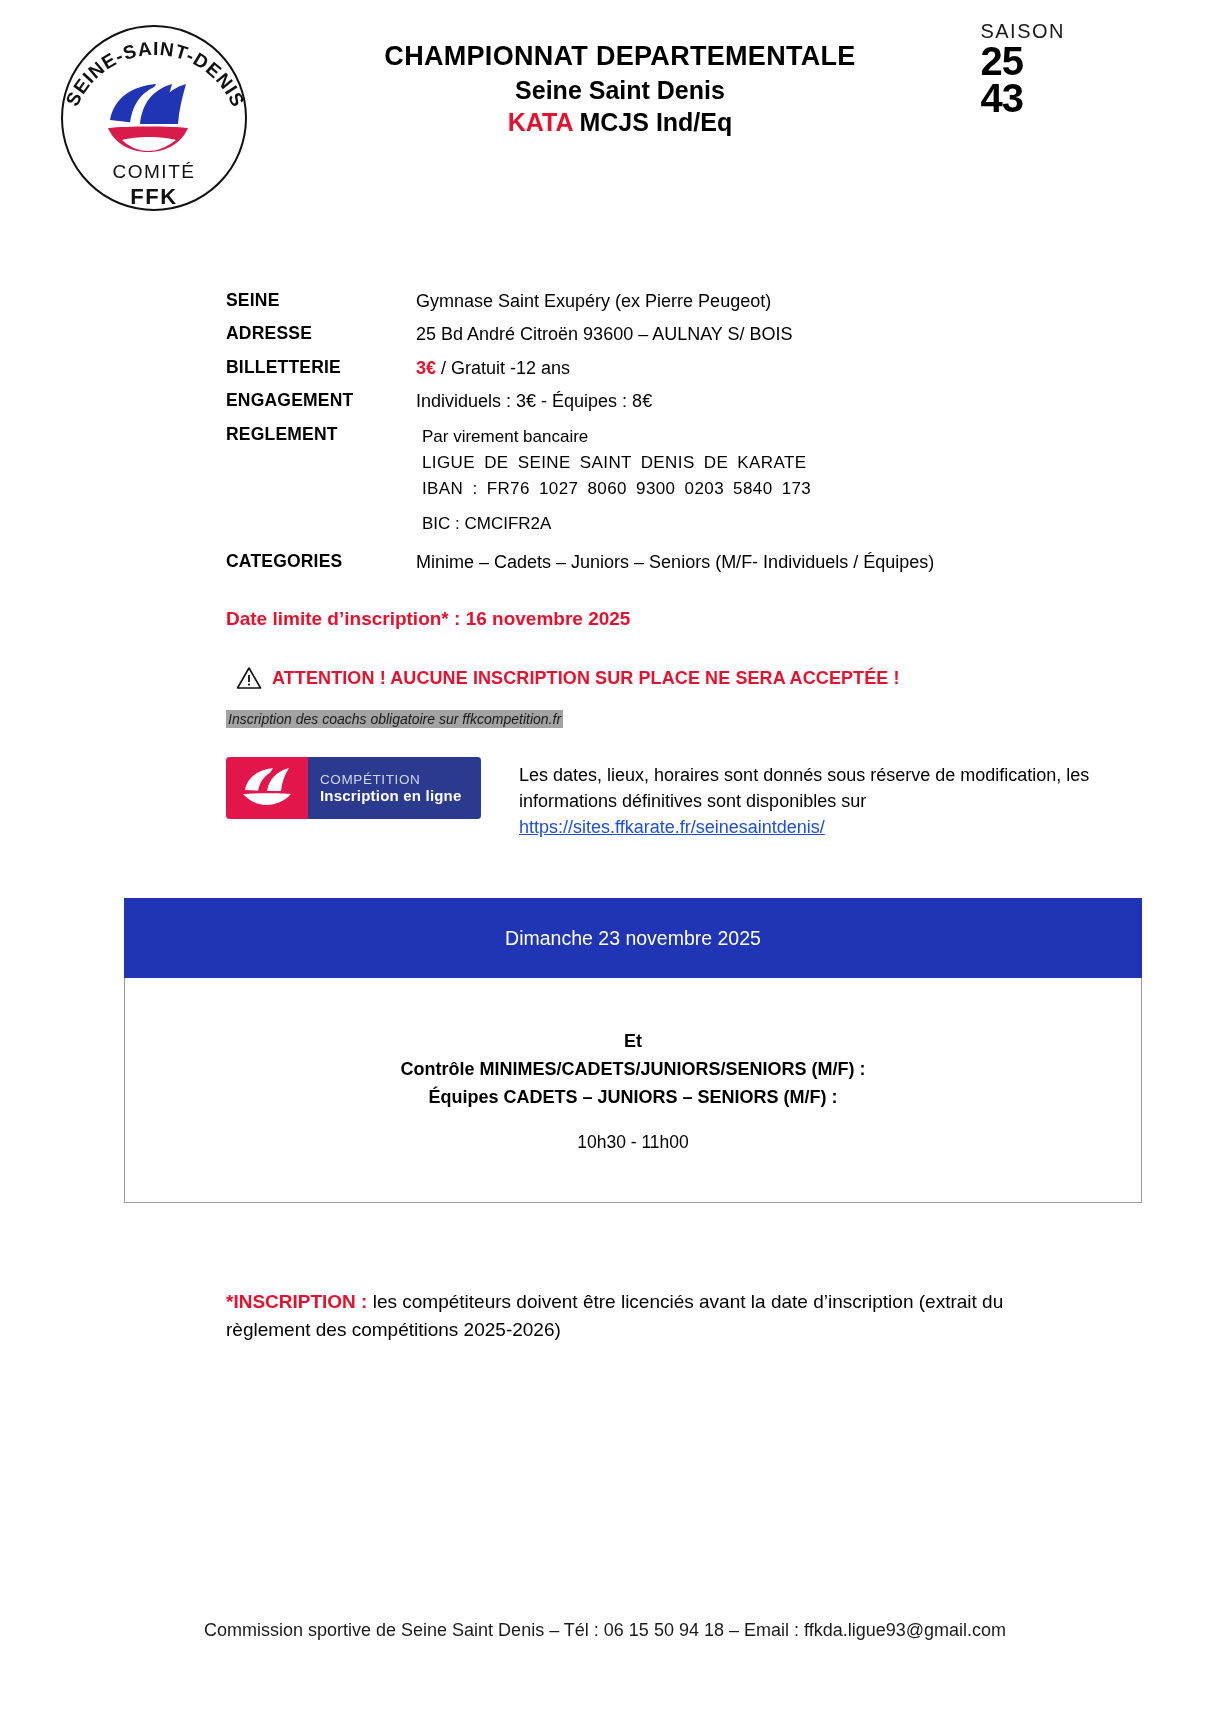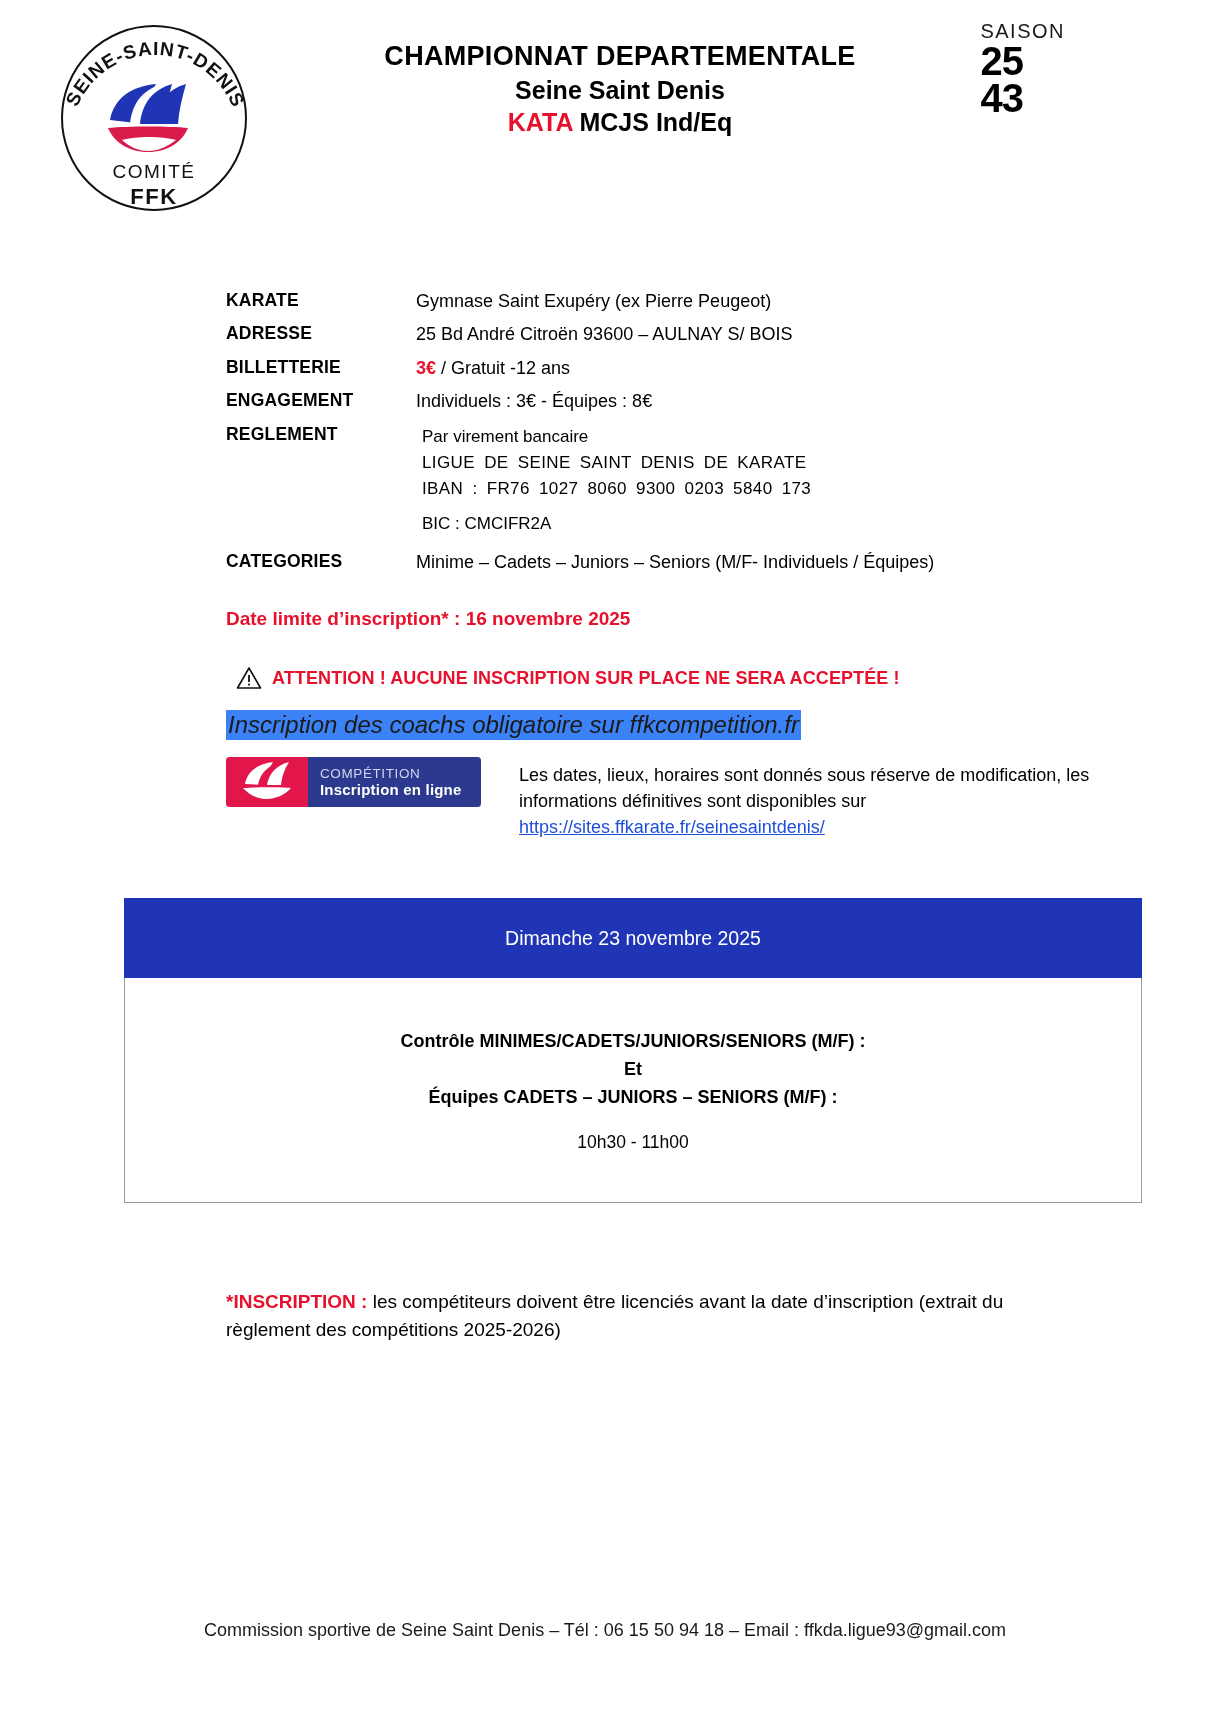--- a/index.html
+++ b/index.html
@@ -131,34 +131,34 @@
   .attention-text {
     font-size: 18px;
     font-weight: bold;
     color: #e8112d;
     letter-spacing: 0.1px;
   }
   .coach-note {
     position: absolute;
     left: 226px;
     top: 710px;
-    font-size: 24px;
+    font-size: 14px;
     font-style: italic;
     color: #1a1a1a;
-    background: #3b82f6;
+    background: #a3a3a3;
     padding: 1px 2px;
   }
 
   
   .badge {
     position: absolute;
     left: 226px;
     top: 757px;
     width: 255px;
-    height: 50px;
+    height: 62px;
     background: #701a75;
     border-radius: 4px;
     overflow: hidden;
     display: flex;
     align-items: stretch;
     box-shadow: 0 0 0 1px #eceff4 inset;
   }
   .badge-left {
     width: 82px;
     background: #e2164a;
@@ -288,21 +288,21 @@
   <div class="saison">
     <div class="saison-label">SAISON</div>
     <div class="saison-num">25</div>
     <div class="saison-num">43</div>
   </div>
 </div>
 
 <div class="info">
 
   <div class="info-row">
-    <div class="info-label">KARATE</div>
+    <div class="info-label">SEINE</div>
     <div class="info-value">Gymnase Saint Exupéry (ex Pierre Peugeot)</div>
   </div>
 
   <div class="info-row">
     <div class="info-label">ADRESSE</div>
     <div class="info-value">25 Bd André Citroën 93600 – AULNAY S/ BOIS</div>
   </div>
 
   <div class="info-row">
     <div class="info-label">BILLETTERIE</div>
@@ -362,22 +362,22 @@
   </div>
 </div>
 
 <div class="reserve-note">
   <span>Les dates, lieux, horaires sont donnés sous réserve de modification, les informations définitives sont disponibles sur </span><a class="link" href="#">https://sites.ffkarate.fr/seinesaintdenis/</a>
 </div>
 
 <div class="sched">
   <div class="sched-head">Dimanche 23 novembre 2025</div>
   <div class="sched-body">
+    <div class="b">Et</div>
     <div class="b">Contrôle MINIMES/CADETS/JUNIORS/SENIORS (M/F) :</div>
-    <div class="b">Et</div>
     <div class="b">Équipes CADETS – JUNIORS – SENIORS (M/F) :</div>
     <div class="hours">10h30 - 11h00</div>
   </div>
 </div>
 
 <div class="footnote">
   <span class="star">*INSCRIPTION :</span><span> les compétiteurs doivent être licenciés avant la date d’inscription (extrait du règlement des compétitions 2025-2026)</span>
 </div>
 
 <div class="footer">Commission sportive de Seine Saint Denis – Tél : 06 15 50 94 18 – Email : ffkda.ligue93@gmail.com</div>

